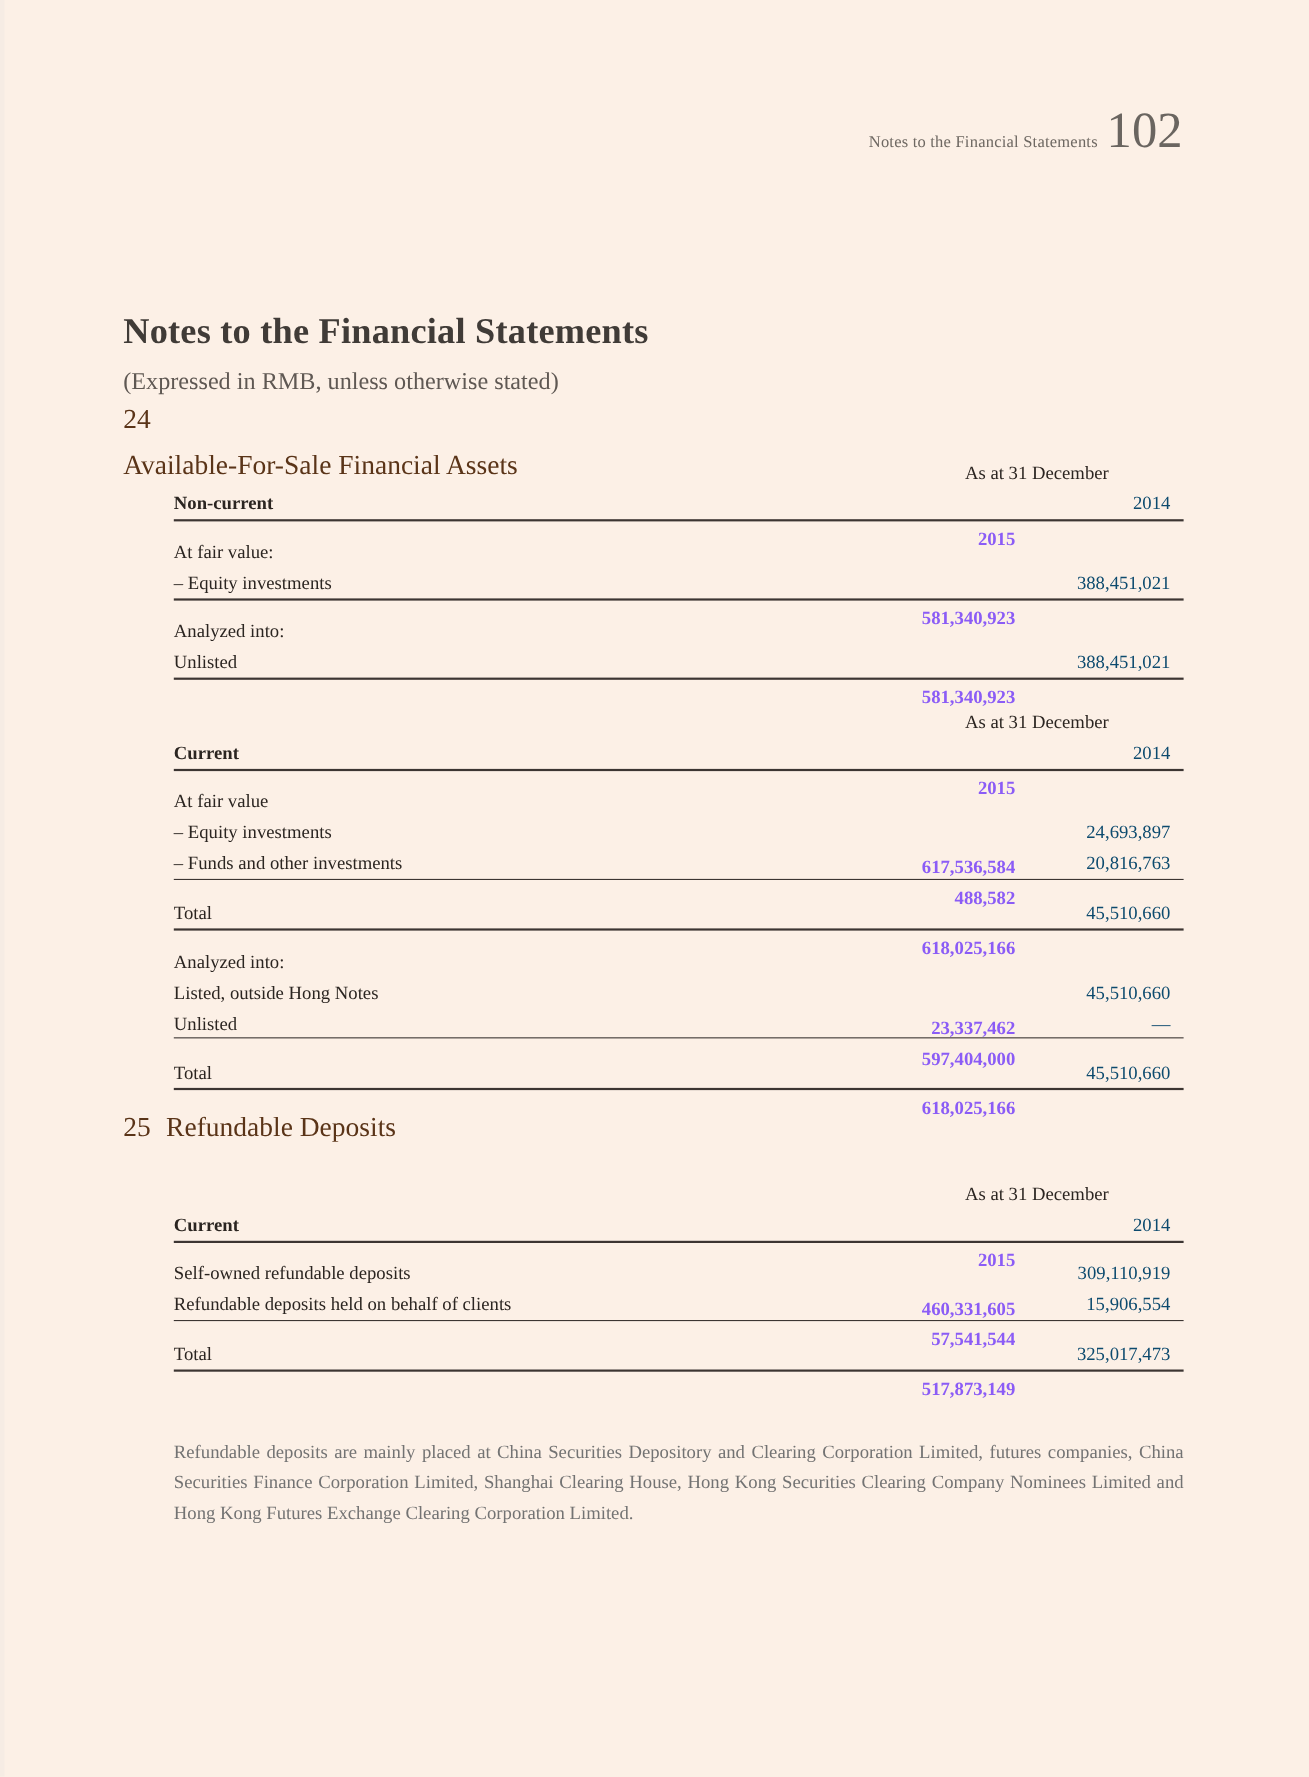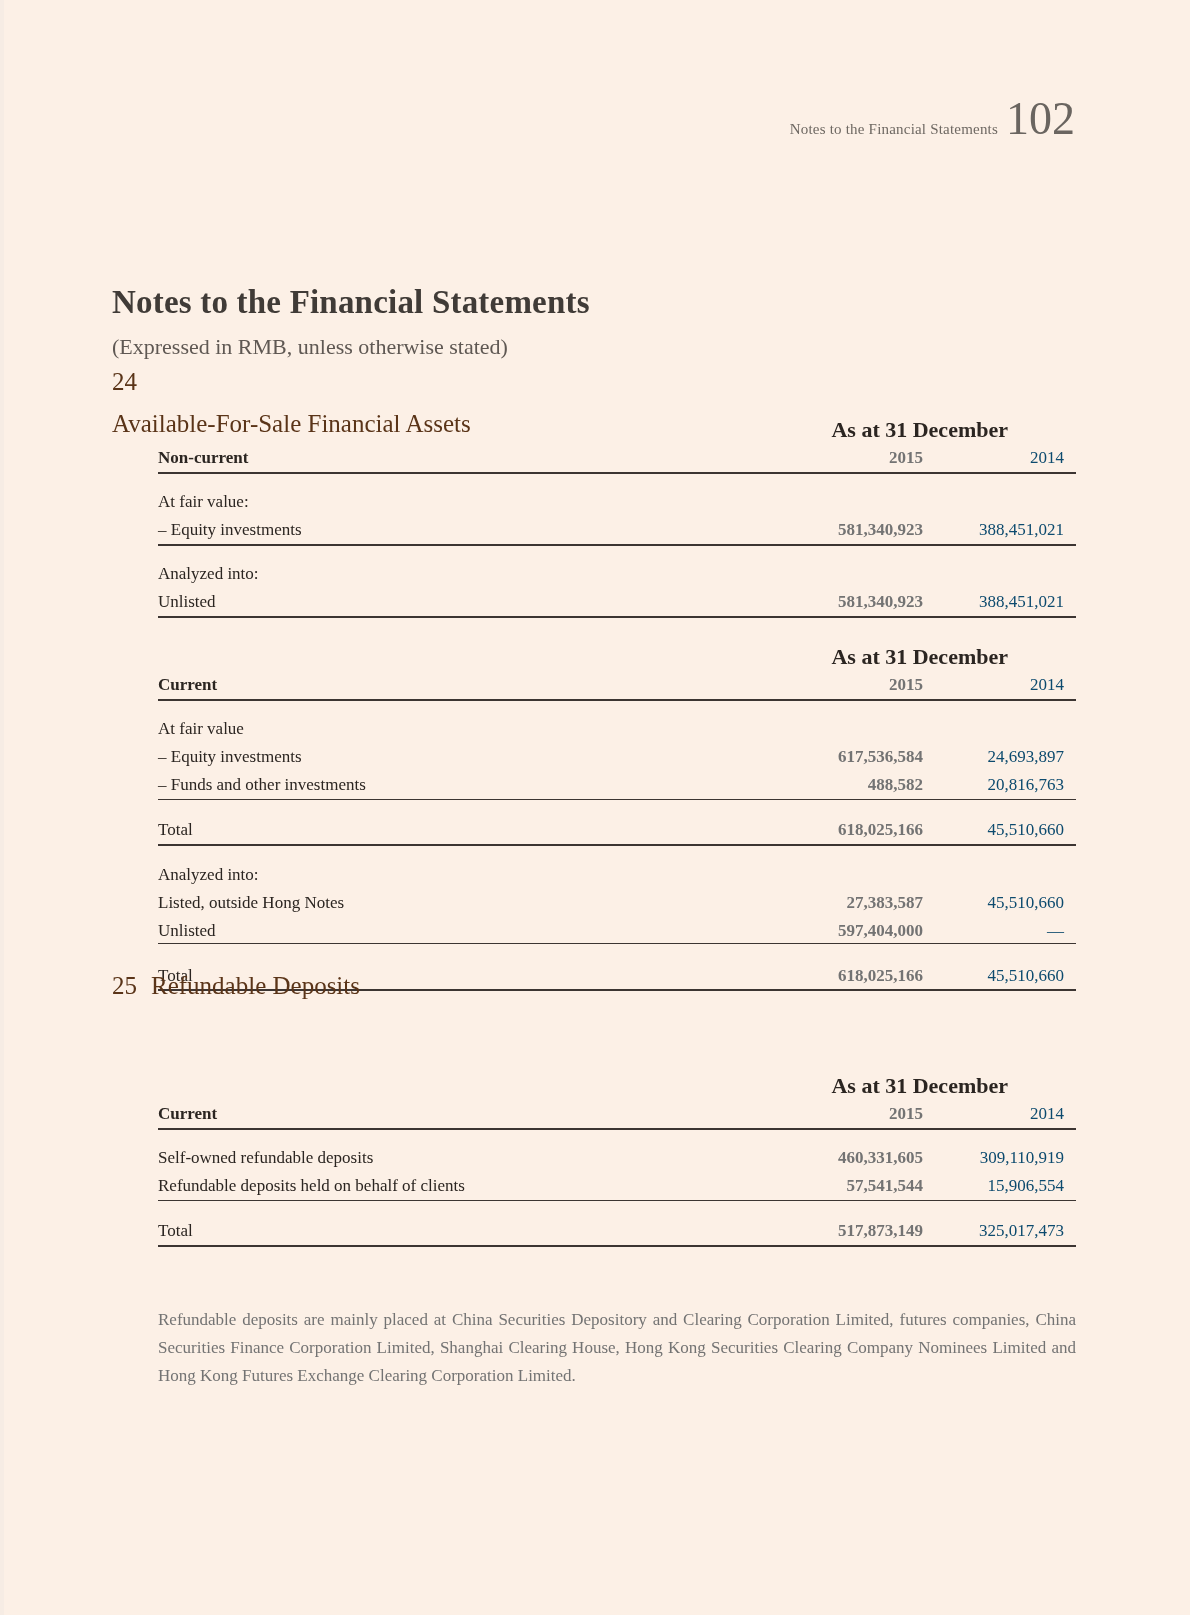--- a/index.html
+++ b/index.html
@@ -21,25 +21,25 @@
     font-size: 33px; font-weight: bold; color: #403b37; letter-spacing: 0.2px;
   }
   .subtitle { position: absolute; left: 112px; top: 334px; font-size: 22px; color: #5f5853; }
   .section-heading {
     position: absolute; left: 112px; margin: 0; font-weight: normal;
     font-size: 25px; color: #5a3418; display: flex; gap: 14px;
   }
   .tbl { position: absolute; left: 158px; width: 918px; font-size: 17px; }
   .row { position: relative; height: 28px; line-height: 28px; }
   .row .label { position: absolute; left: 0; }
-  .row .c15 { position: absolute; right: 153px; font-weight: bold; color: #737373; }
+  .row .c15 { position: absolute; right: 153px; font-weight: bold; color: #8b5cf6; margin-top: 32px; }
   .row .c14 { position: absolute; right: 12px; color: #0c4a6e; }
   .row.hdr .label, .row.hdr .c15 { font-weight: bold; }
   .row.hdr .c14 { font-weight: normal; }
-  .asat { position: absolute; right: 68px; font-weight: bold; font-size: 22px; }
+  .asat { position: absolute; right: 68px; font-weight: normal; font-size: 17px; }
   .rule { position: absolute; left: 0; right: 0; height: 0; border-top: 2px solid #3c3532; }
   .rule.thin { border-top-width: 1.2px; }
   .note {
     position: absolute; left: 158px; width: 918px; top: 1306px;
     font-size: 17px; line-height: 28px; text-align: justify; color: #737373;
   }
 </style>
 </head>
 <body>
 
@@ -121,39 +121,39 @@
     <span class="c15">618,025,166</span>
     <span class="c14">45,510,660</span>
   </div>
   <div class="rule" style="top:201px;"></div>
   <div style="height:17px"></div>
   <div class="row">
     <span class="label">Analyzed into:</span>
   </div>
   <div class="row">
     <span class="label">Listed, outside Hong Notes</span>
-    <span class="c15">27,383,587</span>
+    <span class="c15">23,337,462</span>
     <span class="c14">45,510,660</span>
   </div>
   <div class="row">
     <span class="label">Unlisted</span>
     <span class="c15">597,404,000</span>
     <span class="c14">—</span>
   </div>
   <div class="rule thin" style="top:300px;"></div>
   <div style="height:17px"></div>
   <div class="row">
     <span class="label">Total</span>
     <span class="c15">618,025,166</span>
     <span class="c14">45,510,660</span>
   </div>
   <div class="rule" style="top:346px;"></div>
 </div>
 
-<h2 class="section-heading" style="top:972px;text-align:center;">
+<h2 class="section-heading" style="top:1012px;text-align:center;">
   <span>25</span>
   <span>Refundable Deposits</span>
 </h2>
 
 <div class="tbl" style="top:1072px;">
   <div class="row">
     <span class="asat">As at 31 December</span>
   </div>
   <div class="row hdr">
     <span class="label">Current</span>

